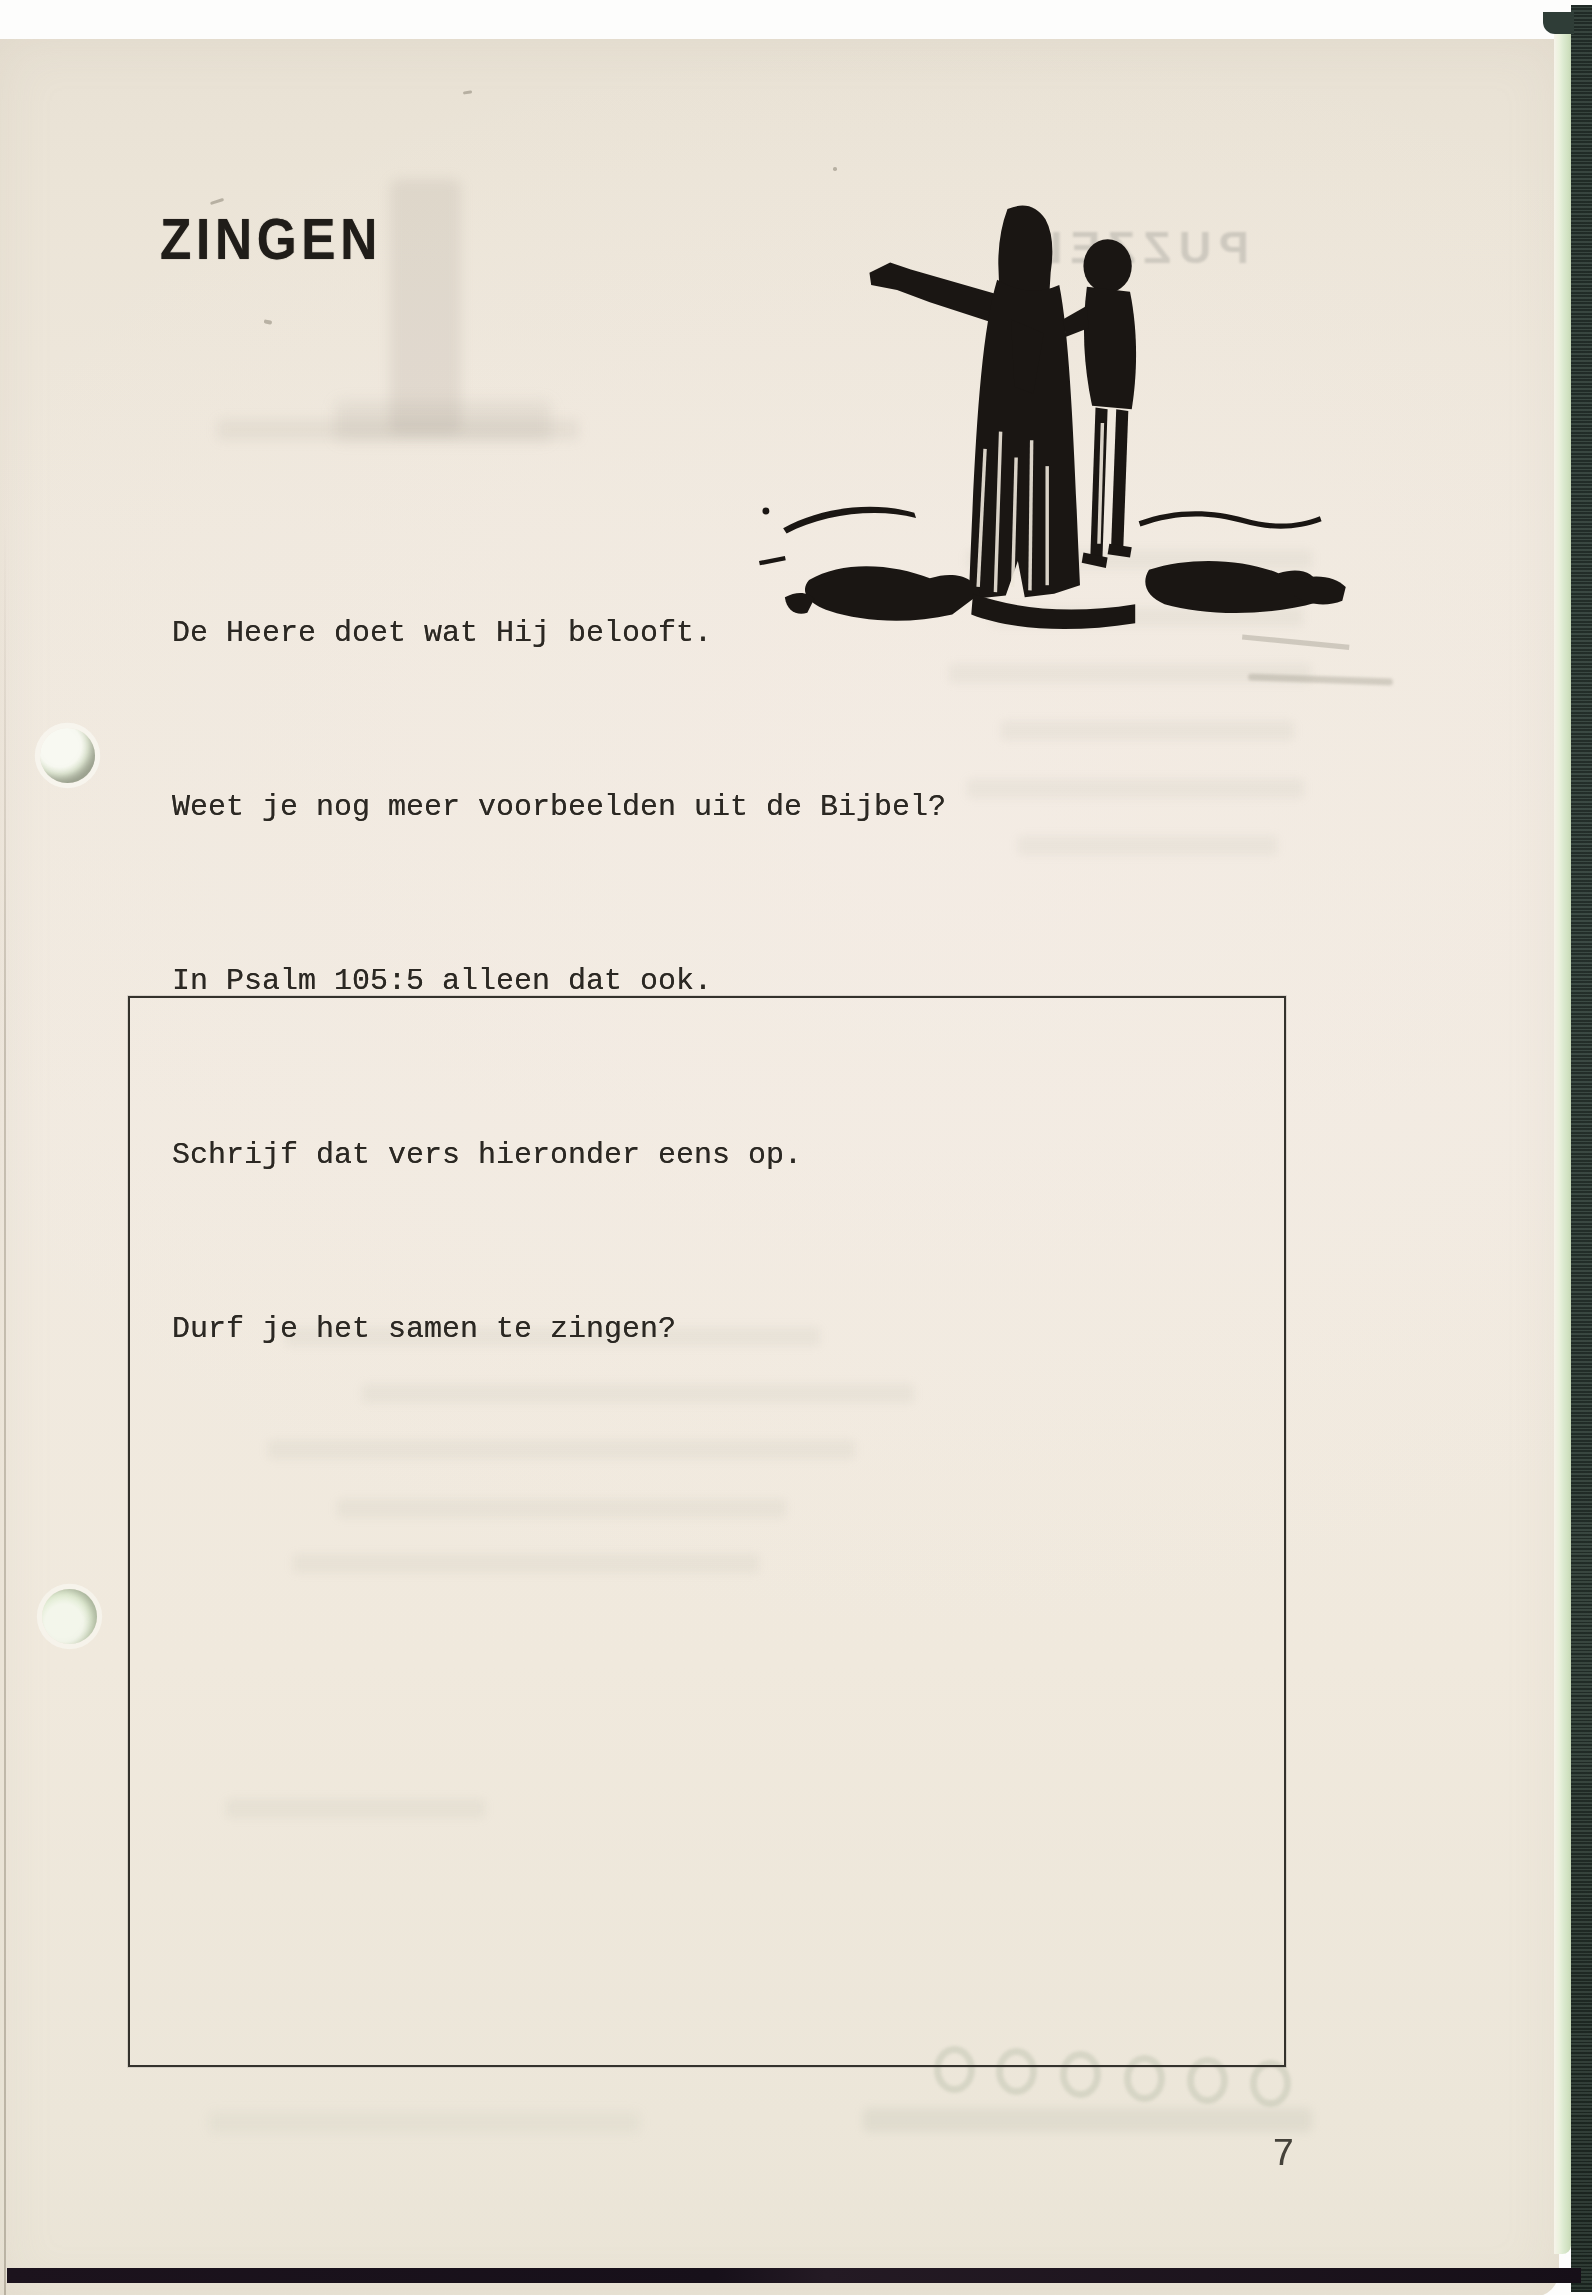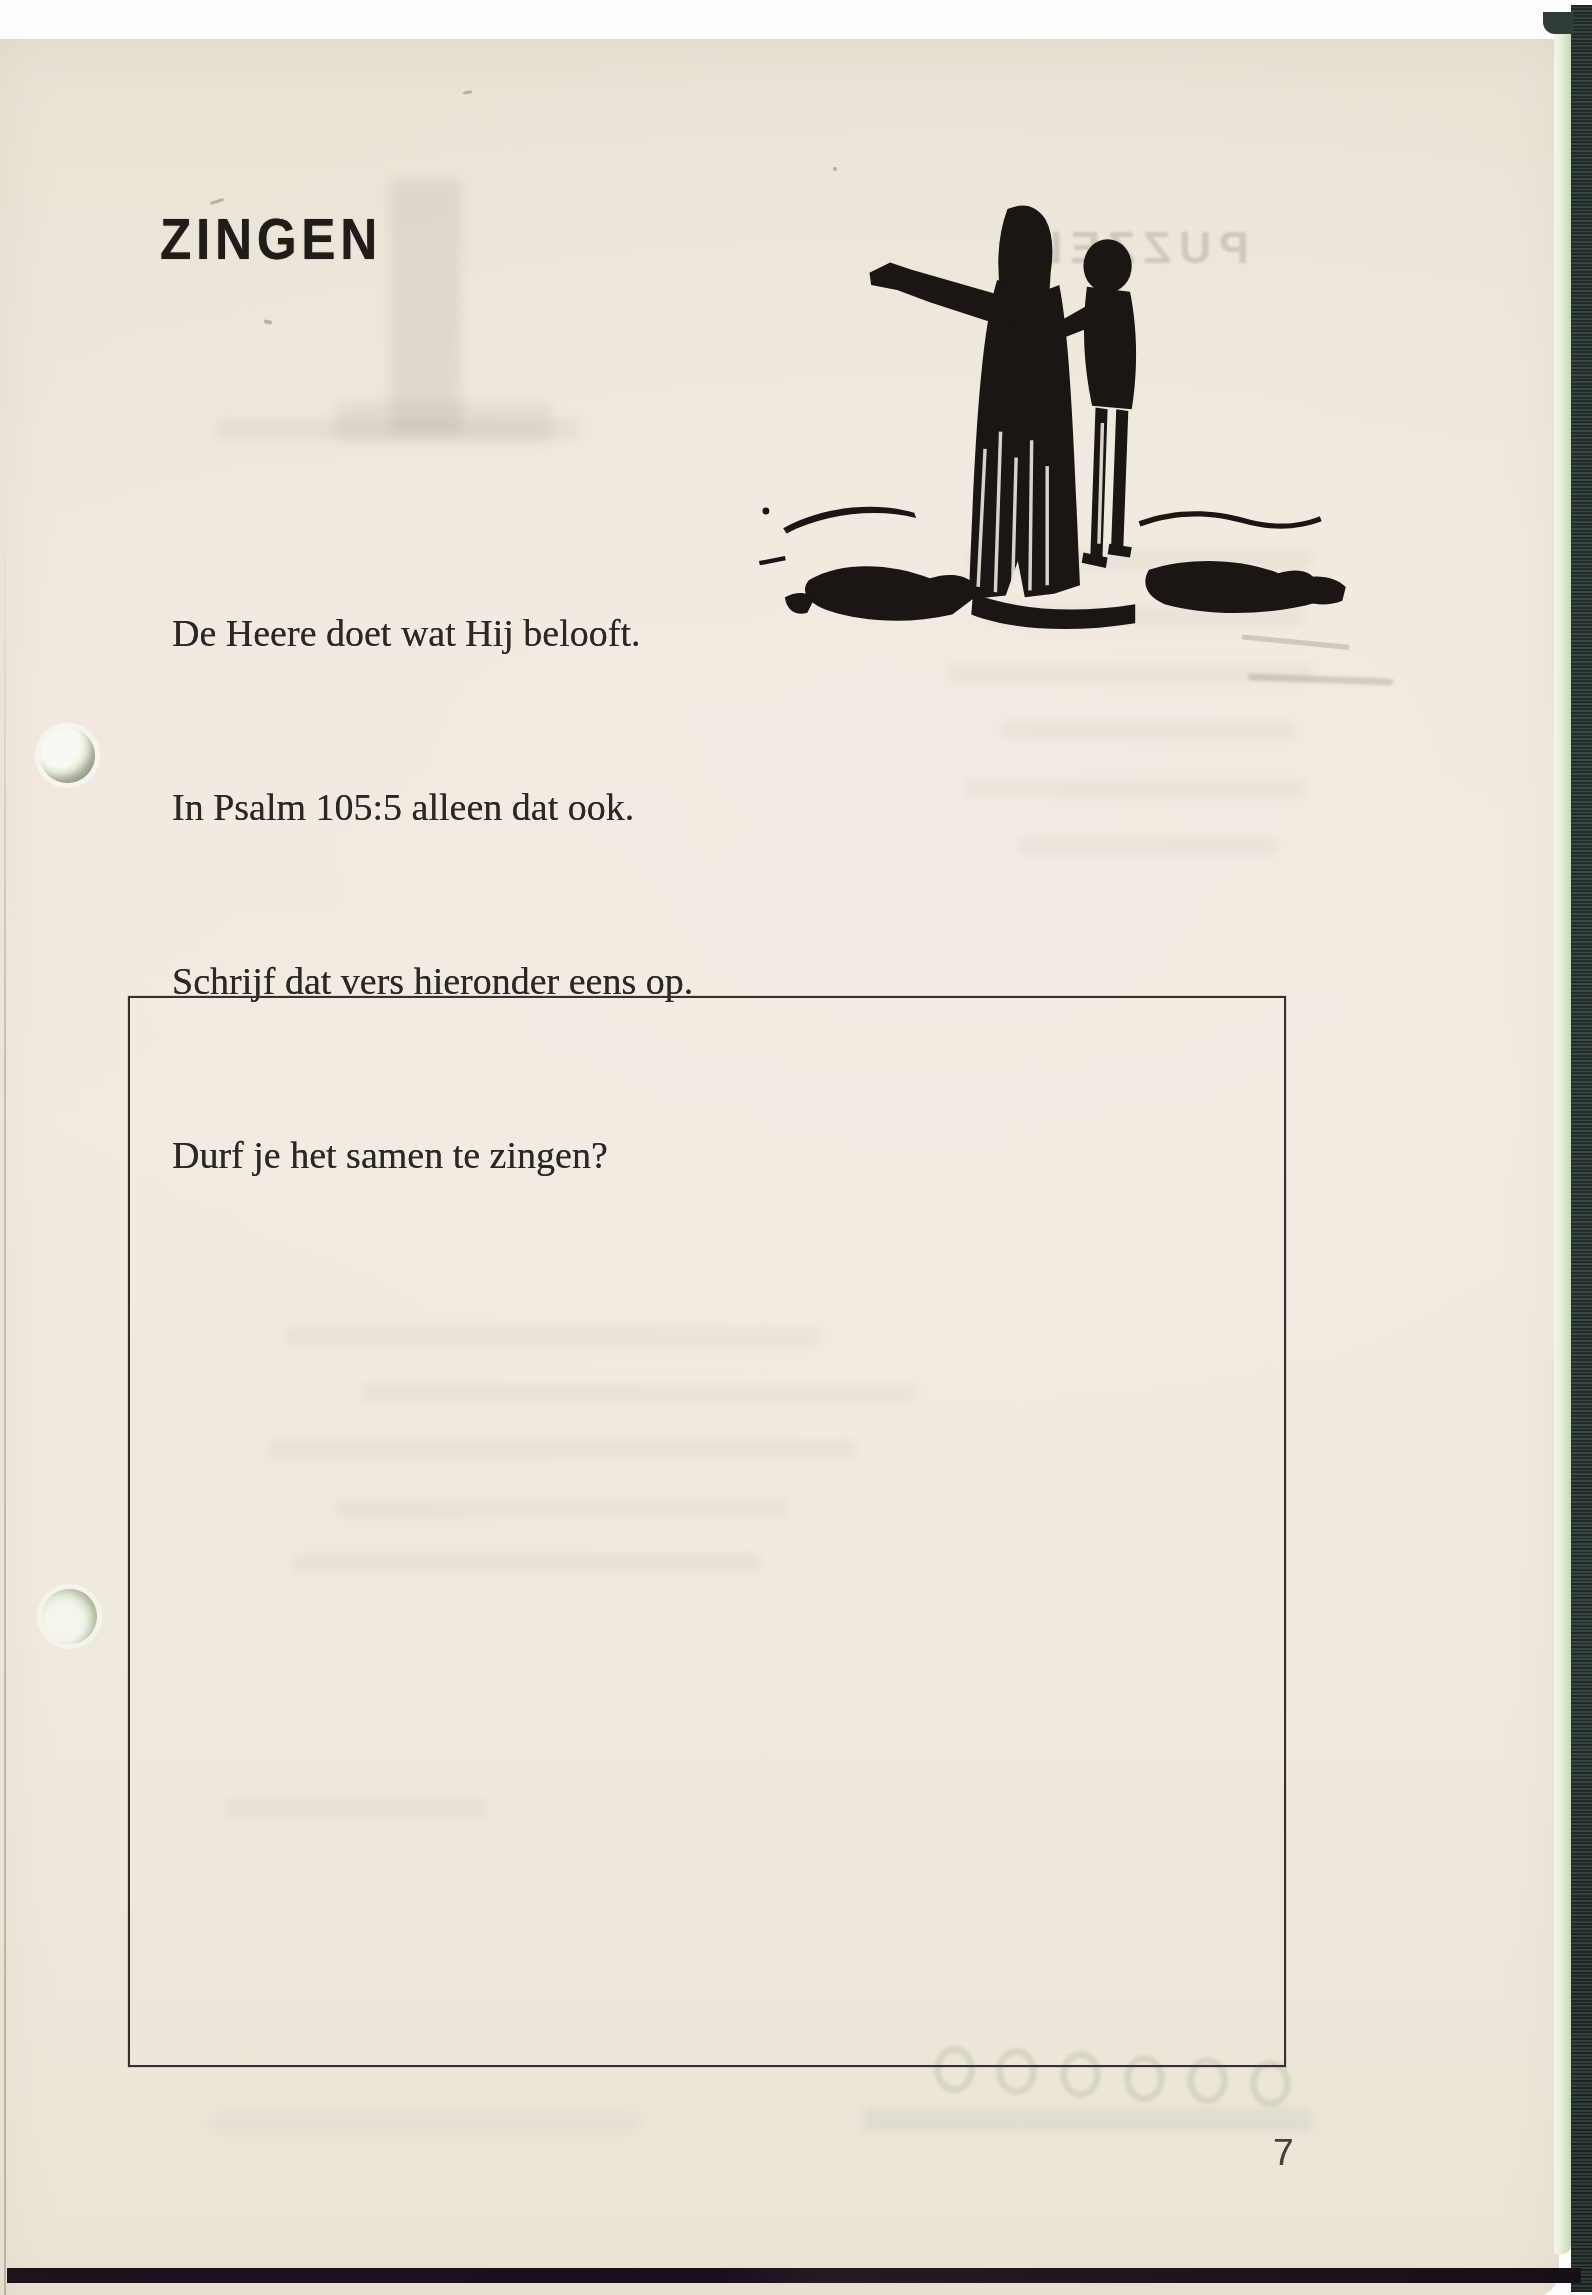--- a/index.html
+++ b/index.html
@@ -45,22 +45,22 @@
     box-shadow:0 0 0 5.2px rgba(252,252,246,.55), inset -7px 2.6px 8.6px -2.6px rgba(125,136,112,.5);}
 
   
   .heading{position:absolute;left:160px;top:167px;margin:0;
     font-family:"Liberation Sans",sans-serif;font-weight:900;font-size:57px;
     letter-spacing:5.2px;color:var(--ink);transform:scaleX(.9);transform-origin:left top;
     text-shadow:0 0 0.9px rgba(32,29,25,.8);}
 
   
   .bodytext{position:absolute;left:172px;top:449px;
-    font-family:Liberation Serif, serif;
-    font-size:38px;line-height:58px;color:var(--text);white-space:pre;
+    font-family:Liberation Mono, monospace;
+    font-size:30px;line-height:58px;color:var(--text);white-space:pre;
     text-shadow:0 0 0.5px rgba(43,40,35,.85);}
 
   
   .writebox{position:absolute;left:128px;top:957px;width:1158px;height:1071px;
     border:2.6px solid var(--box-border);box-sizing:border-box;
     box-shadow:0 0 0 0.9px rgba(70,66,58,.15);}
 
   
   .pagenum{position:absolute;left:1272px;top:2094px;
     font-family:"Liberation Mono","DejaVu Sans Mono",monospace;
@@ -201,20 +201,21 @@
         <line x1="316" y1="290" x2="314" y2="464"></line>
         <line x1="334" y1="320" x2="334" y2="458"></line>
         <line x1="398" y1="270" x2="394" y2="410"></line>
       </g>
 
       <path d="M560,518 L684,530" stroke="#9a968a" stroke-width="6" opacity="0.4" fill="none"></path>
     </svg>
 
     <div class="bodytext">
       <div>De Heere doet wat Hij belooft.</div>
+      <div>Weet je nog meer voorbeelden uit de Bijbel?</div>
       <div>In Psalm 105:5 alleen dat ook.</div>
       <div>Schrijf dat vers hieronder eens op.</div>
       <div>Durf je het samen te zingen?</div>
     </div>
 
     <div class="writebox"></div>
 
     <div class="pagenum">7</div>
 
     <div class="hole h1"></div>

